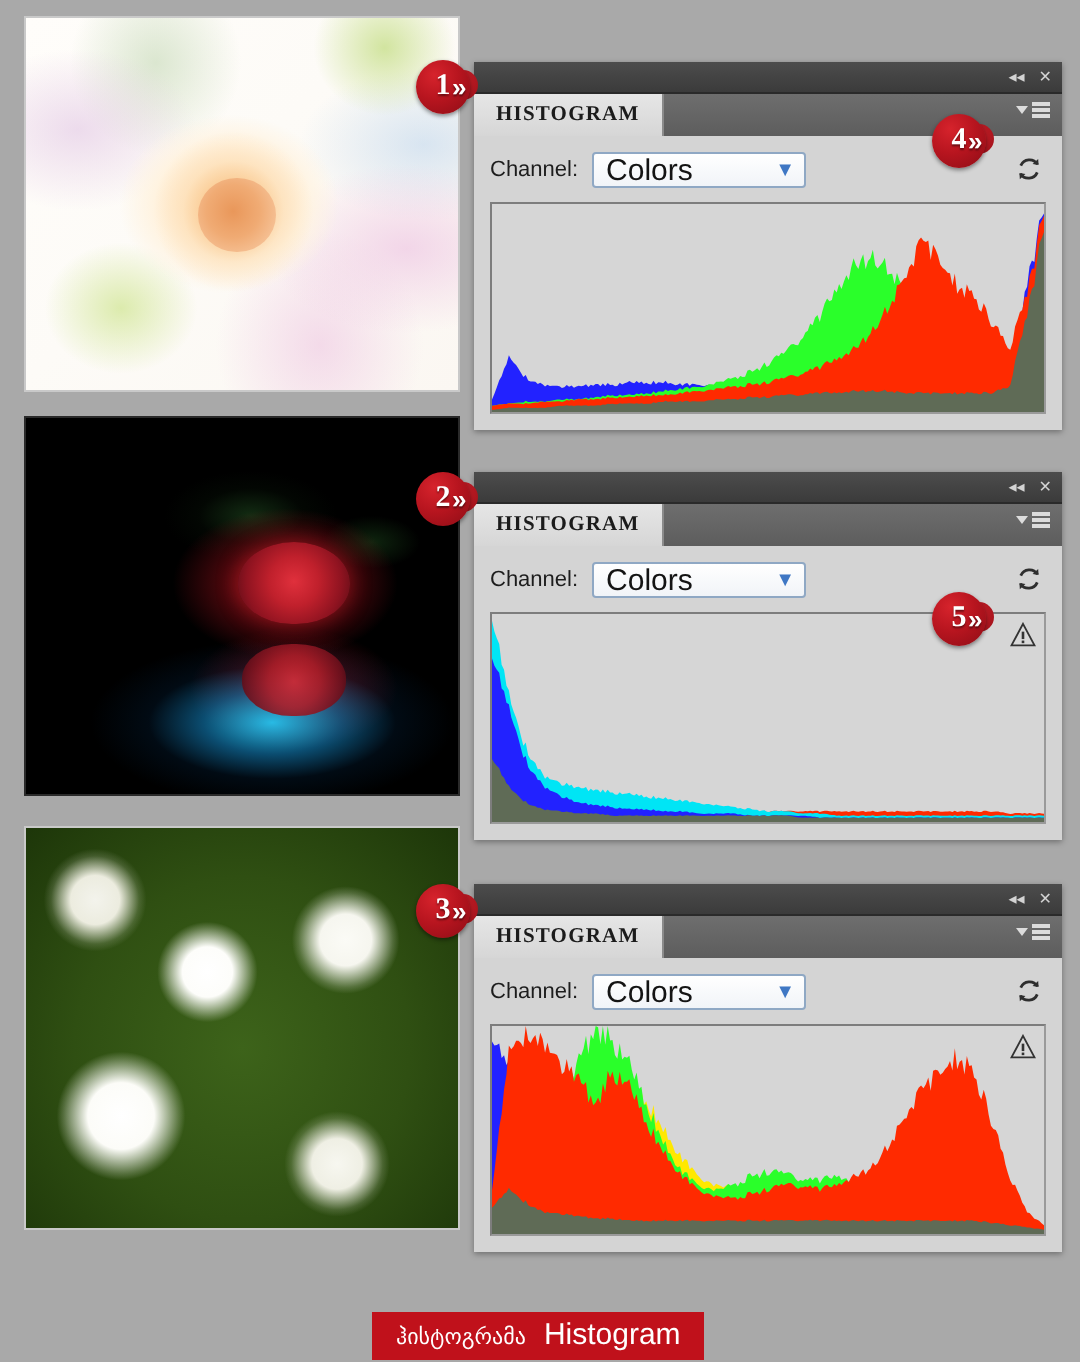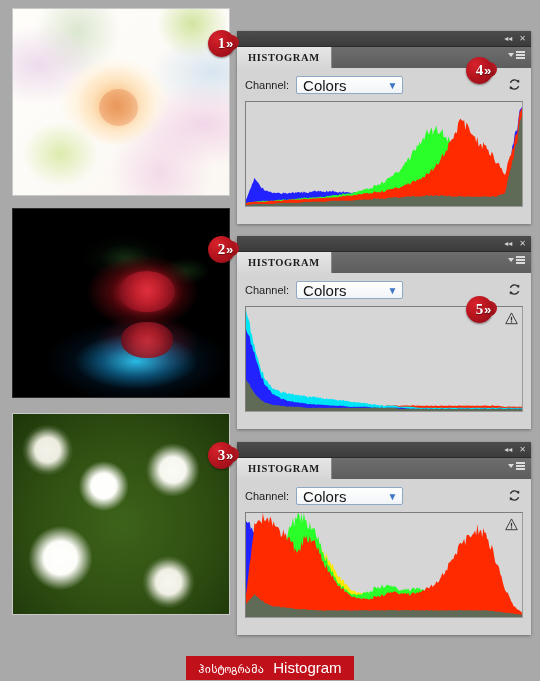--- a/index.html
+++ b/index.html
@@ -88,41 +88,41 @@
   .panel .tabrow{height:21px;background:linear-gradient(#6e6e6e,#5d5d5d);display:flex;align-items:stretch;position:relative;}
   .panel .tab{background:linear-gradient(#e6e6e6,#d6d6d6);padding:0 11px;display:flex;align-items:center;
     border-right:1px solid #8b8b8b;}
   .panel .tab span{font-family:"Liberation Serif",serif;font-weight:bold;font-size:10.5px;color:#1b1b1b;letter-spacing:.6px;}
   .panel .menubtn{position:absolute;right:6px;top:4px;display:flex;align-items:center;gap:2px;cursor:pointer;}
   .panel .menubtn .caret{width:0;height:0;border-left:3px solid transparent;border-right:3px solid transparent;
     border-top:4px solid #dcdcdc;}
   .panel .menubtn .lines{display:flex;flex-direction:column;gap:1.5px;}
   .panel .menubtn .lines i{display:block;width:9px;height:1.5px;background:#dcdcdc;}
 
-  .panel .body{padding:7px 8px 17px 8px;background:#d4d4d4;}
+  .panel .body{padding:7px 8px 8px 8px;background:#d4d4d4;}
   .chanrow{display:flex;align-items:center;height:20px;position:relative;}
   .chanrow .lbl{font-size:11px;color:#1d1d1d;margin-right:7px;}
   .select{width:107px;height:18px;background:linear-gradient(#ffffff,#f1f4f8);
     border:1px solid #8fa8c4;border-radius:2px;display:flex;align-items:center;
     justify-content:space-between;padding:0 2px 0 6px;box-sizing:border-box;cursor:pointer;}
   .select .val{font-size:15px;color:#141414;}
   .select .arrow{width:15px;height:14px;display:flex;align-items:center;justify-content:center;
     color:#3f77c4;font-size:10px;font-weight:bold;}
   .refresh{position:absolute;right:1px;top:2px;width:15px;height:15px;cursor:pointer;}
   .refresh svg{display:block;}
 
   .histbox{margin-top:6px;height:104px;background:#d6d6d6;border:1px solid #9a9a9a;
     border-top-color:#7d7d7d;border-left-color:#7d7d7d;position:relative;overflow:hidden;}
   .histbox .warn{position:absolute;right:4px;top:4px;width:13px;height:13px;z-index:5;}
   .hist-svg{position:absolute;left:0;bottom:0;width:100%;height:100%;display:block;}
 
   
   .caption{position:absolute;left:186px;top:656px;padding:3px 12px 4px 12px;background:#c0111b;
     display:flex;align-items:baseline;gap:9px;}
-  .caption .ka{color:#ffffff;font-size:11px;font-family:Liberation Mono, monospace;}
+  .caption .ka{color:#ffffff;font-size:11px;font-family:Liberation Sans, sans-serif;}
   .caption .en{color:#ffffff;font-size:15px;}
 </style>
 </head>
 <body>
 
 <div class="stage">
 
   <div class="photo p1">
     <div class="bg"></div>
     <div class="rose-core"></div>

